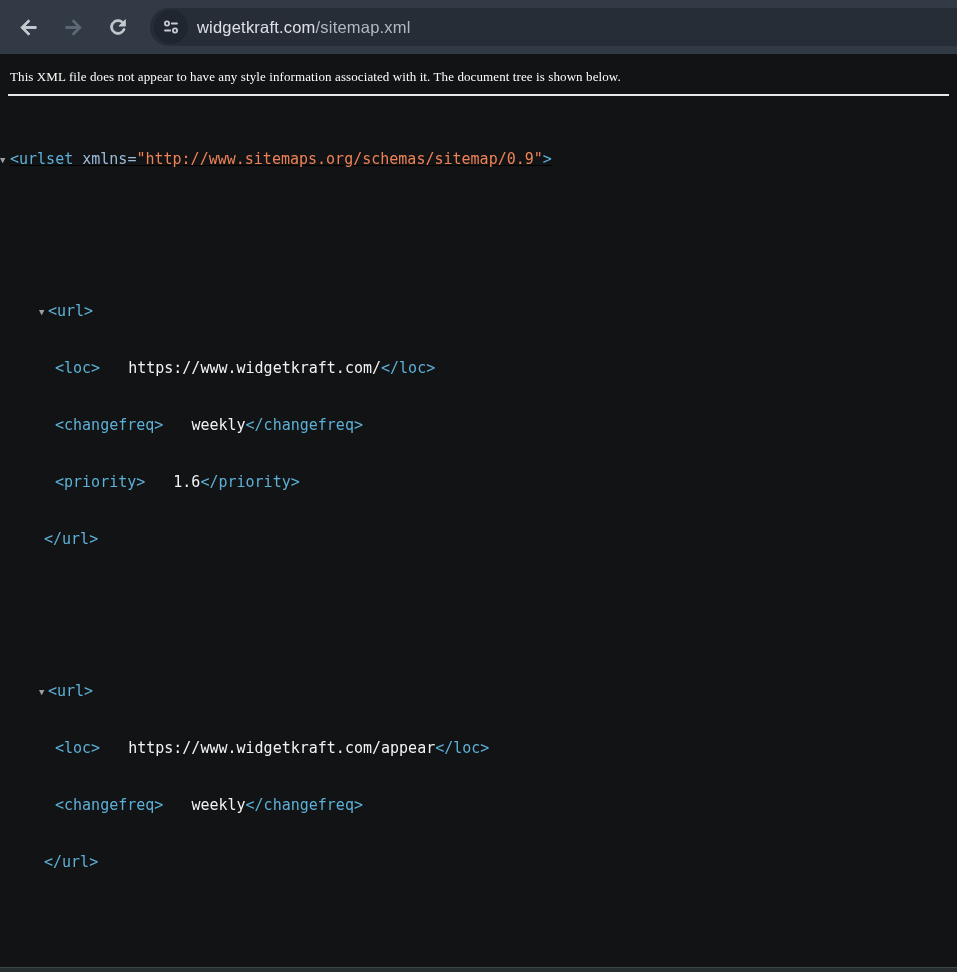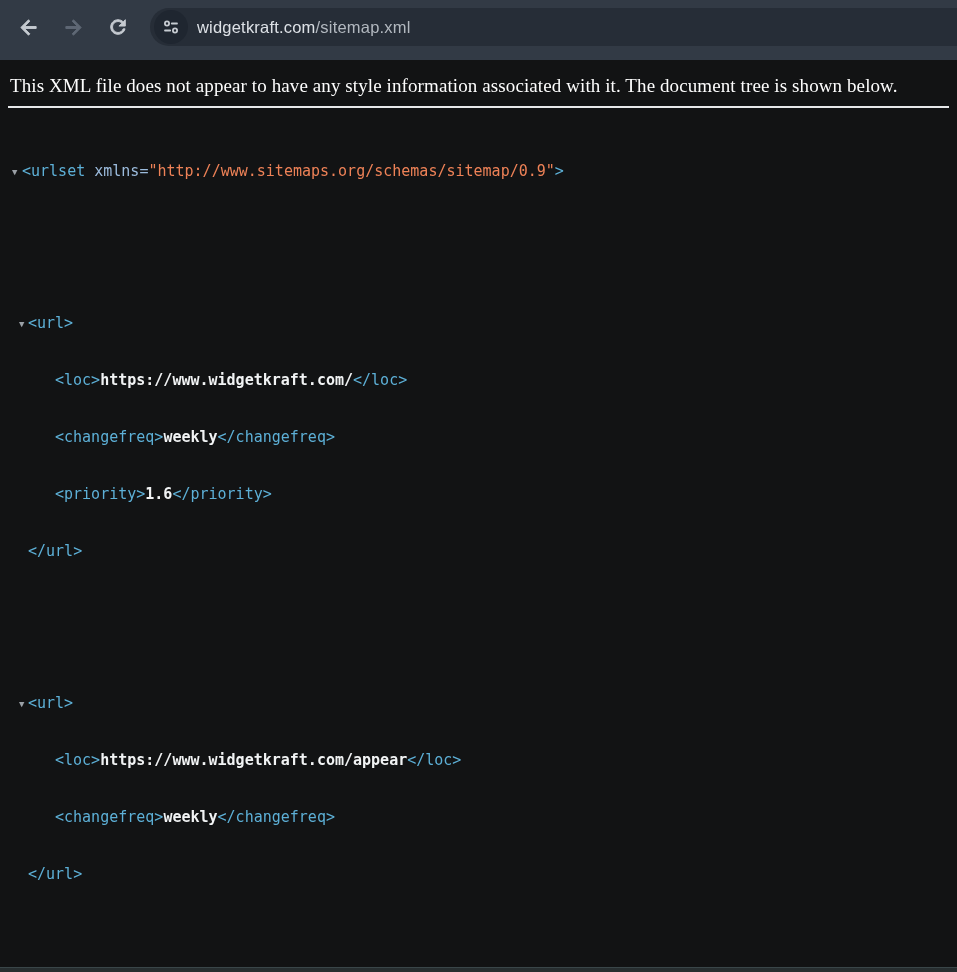--- a/index.html
+++ b/index.html
@@ -7,21 +7,21 @@
   html, body { width: 957px; height: 972px; overflow: hidden; }
   body {
     background: #121314;
     font-family: "Liberation Sans", sans-serif;
     position: relative;
   }
 
   
   .toolbar {
     position: relative;
-    height: 60px;
+    height: 54px;
     background: #323a45;
     overflow: hidden;
   }
   .nav-buttons {
     position: absolute;
     left: 11px; top: 10px;
     display: flex;
     gap: 11px;
     align-items: center;
   }
@@ -64,57 +64,57 @@
     letter-spacing: 0.2px;
     white-space: nowrap;
   }
   .url-domain { color: #dde1e6; }
   .url-path { color: #b2b8bf; }
 
   
   .notice {
     padding: 15px 10px 9px 10px;
     font-family: "Liberation Serif", serif;
-    font-size: 19px;
+    font-size: 13px;
     color: #fdfdfd;
     letter-spacing: 0.1px;
   }
   .divider {
     height: 2px;
     background: #e6e8ea;
     margin: 0 8px;
   }
 
   
   .tree {
     padding-top: 16px;
     font-family: "DejaVu Sans Mono", monospace;
     font-size: 15px;
     line-height: 19px;
     white-space: pre;
   }
   .line { height: 19px; }
-  .root-line  { padding-left: 12px; }
-  .open-line  { padding-left: 19px; }
+  .root-line  { padding-left: 0; text-decoration: underline; }
+  .open-line  { padding-left: 39px; }
   .child-line { padding-left: 55px; }
-  .close-line { padding-left: 28px; }
+  .close-line { padding-left: 44px; }
 
   .arrow {
     display: inline-block;
     width: 10px;
     font-size: 9px;
     color: #9aa0a6;
     vertical-align: 1px;
     cursor: pointer;
   }
   .open-line .arrow { width: 9px; }
   .tag     { color: #5db0d7; }
   .attr    { color: #9bbbdc; }
   .attrval { color: #ee8257; }
-  .txt     { color: #f1f3f4; font-weight: bold; }
+  .txt     { color: #f1f3f4; font-weight: normal; margin-left: 28px; }
 
   
   .bottom-strip {
     position: absolute;
     left: 0; right: 0; bottom: 0;
     height: 5px;
     background: #272e30;
     border-top: 1px solid #3a4649;
   }
 </style>

